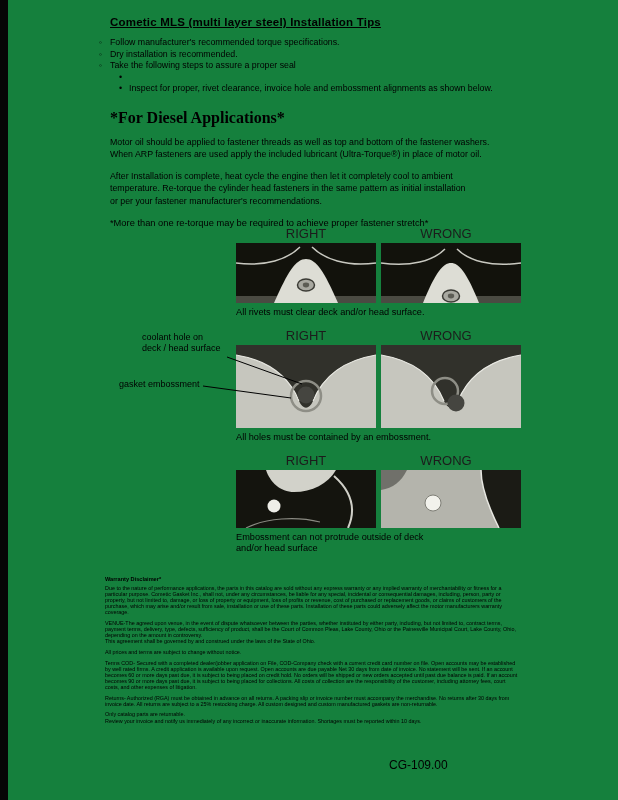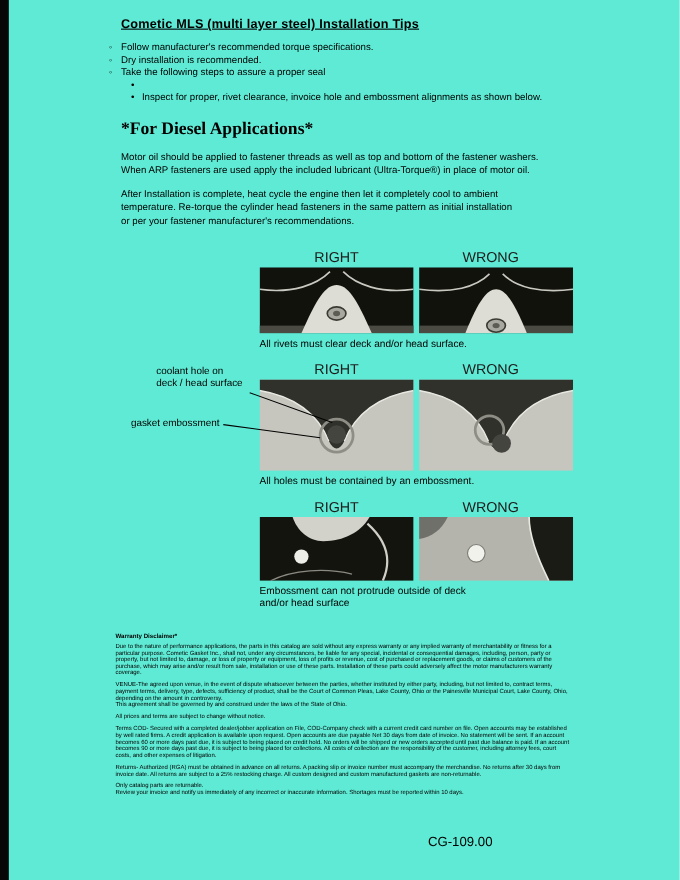--- a/index.html
+++ b/index.html
@@ -1,16 +1,16 @@
 <!DOCTYPE html>
 <html><head>
 <meta charset="utf-8">
 <style>
   html,body{margin:0;padding:0;background:#ffffff;}
-  .page{position:relative;width:618px;height:800px;background:#5eead4;
+  .page{position:relative;width:618px;height:800px;background:#15803d;
         font-family:"Liberation Sans",sans-serif;color:#000;overflow:hidden;}
   .leftbar{position:absolute;left:0;top:0;width:8px;height:800px;background:#060606;}
   .col{position:absolute;left:110px;top:16px;width:430px;}
   .title{font-size:11.5px;font-weight:bold;text-decoration:underline;letter-spacing:.2px;}
   .bullets{margin-top:9px;font-size:8.8px;}
   .b{display:flex;line-height:11.5px;white-space:nowrap;}
   .m1{width:11px;margin-left:-11px;font-size:8px;flex:0 0 auto;}
   .m2{width:10px;margin-left:9px;font-size:9px;flex:0 0 auto;}
   .diesel-h{margin-top:14px;font-size:16px;font-weight:bold;font-family:Liberation Serif, serif;}
   .para{margin-top:9px;font-size:8.8px;line-height:12.6px;white-space:pre-line;}
@@ -61,20 +61,21 @@
         <span>Inspect for proper, rivet clearance, invoice hole and embossment alignments as shown below.</span>
       </div>
     </div>
 
     <div class="diesel-h">*For Diesel Applications*</div>
     <div class="para">Motor oil should be applied to fastener threads as well as top and bottom of the fastener washers.
 When ARP fasteners are used apply the included lubricant (Ultra-Torque®) in place of motor oil.</div>
     <div class="para">After Installation is complete, heat cycle the engine then let it completely cool to ambient
 temperature. Re-torque the cylinder head fasteners in the same pattern as initial installation
 or per your fastener manufacturer's recommendations.</div>
+    <div class="note">*More than one re-torque may be required to achieve proper fastener stretch*</div>
   </div>
 
   <div class="diagrams">
 
     <div class="labrow">
       <div class="lab">RIGHT</div>
       <div class="lab">WRONG</div>
     </div>
     <div class="imgrow">
       <svg width="140" height="60" viewBox="0 0 140 60">

